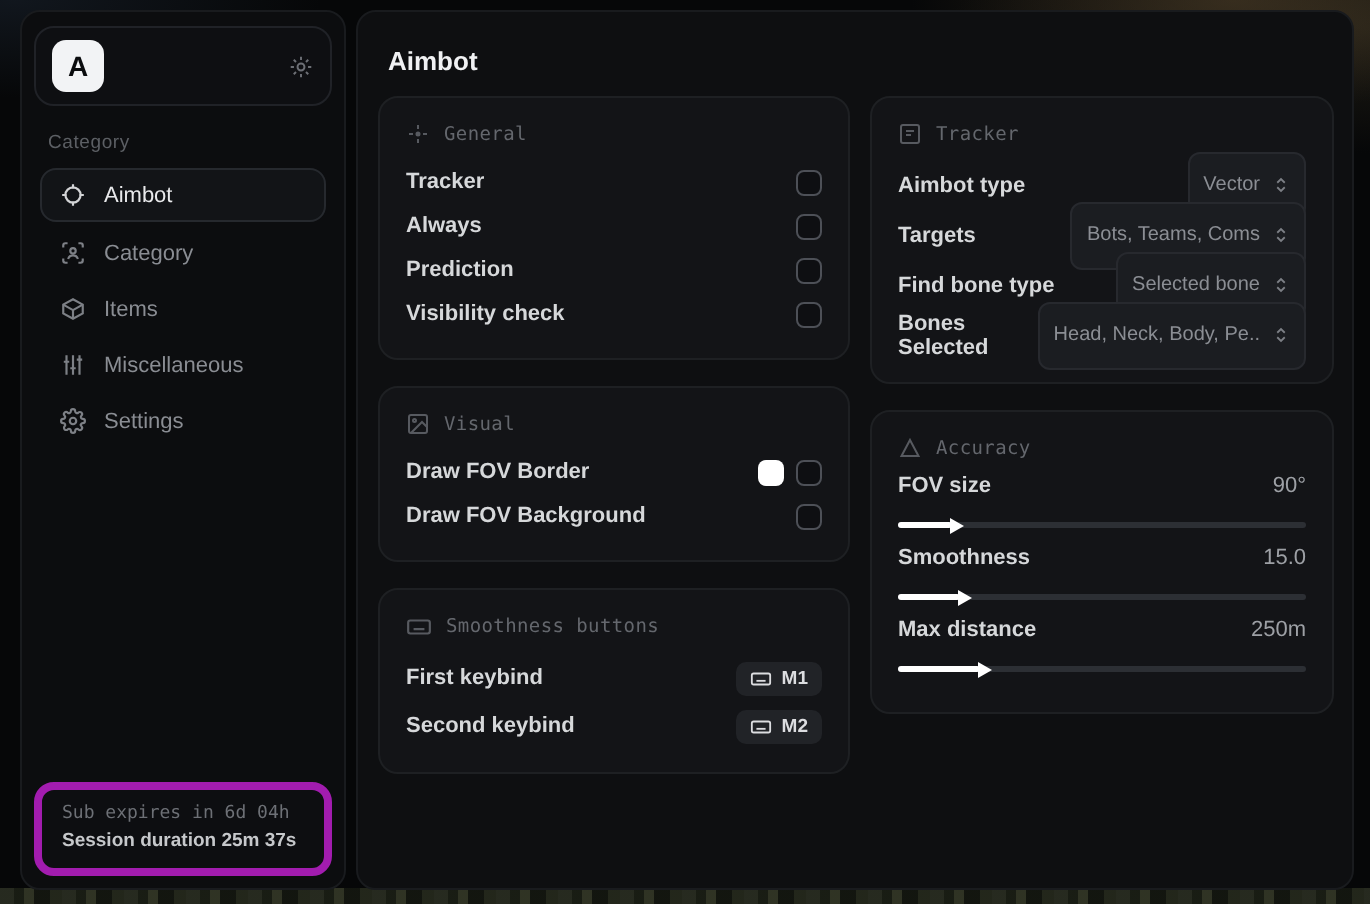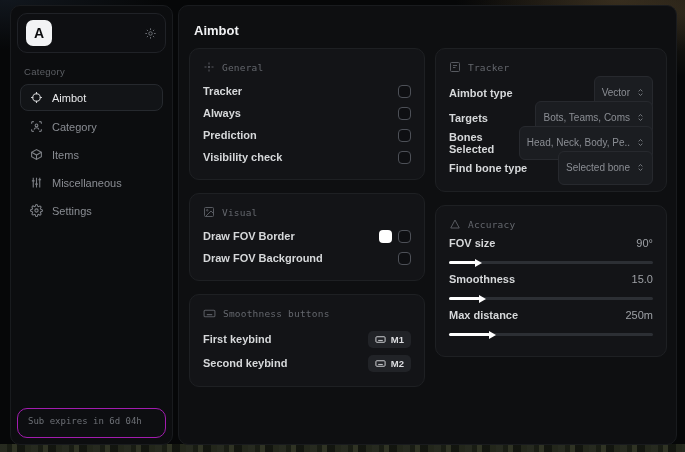--- a/index.html
+++ b/index.html
@@ -35,21 +35,21 @@
   .hdr-gear { margin-left:auto; color:#6c6f75; display:flex; }
 
   .category { margin:13px 13px 7px 13px; font-size:9.5px; color:#5c5f64; letter-spacing:.3px; }
 
   .nav { padding:0 9px; display:flex; flex-direction:column; gap:3px; }
   .nav-item { height:25px; display:flex; align-items:center; gap:9px; padding:0 9px;
     border-radius:8px; border:1px solid transparent; color:#8a8d93; font-size:11px; cursor:default; }
   .nav-item.active { background:#121417; border-color:#26292e; color:#e8e9eb; height:27px; }
   .nav-item .nicon { display:flex; opacity:.9; }
 
-  .side-footer { position:absolute; left:6px; right:6px; bottom:6px; border:1px solid #a21caf;
+  .side-footer { position:absolute; left:6px; right:6px; bottom:6px; border:4px solid #a21caf;
     border-radius:10px; padding:7px 10px 8px 10px; background:#0d0e11; }
   .foot1 { font-family:"DejaVu Sans Mono", monospace; font-size:9px; color:#6d7076; margin-bottom:3px; }
   .foot2 { font-size:9.5px; font-weight:700; color:#c6c8cb; }
 
   
   .main-title { position:absolute; top:17px; left:15px; font-size:13px; font-weight:700; color:#f0f1f3; }
   .columns { position:absolute; top:42px; left:10px; right:9px; display:flex; gap:10px; align-items:flex-start; }
   .col-left { width:236px; flex:0 0 auto; }
   .col-right { flex:1; }
 
@@ -148,20 +148,21 @@
             <circle cx="12" cy="12" r="3"></circle>
             <path d="M19.4 15a1.7 1.7 0 0 0 .34 1.87l.06.06a2 2 0 1 1-2.83 2.83l-.06-.06a1.7 1.7 0 0 0-1.87-.34 1.7 1.7 0 0 0-1 1.56V21a2 2 0 1 1-4 0v-.09a1.7 1.7 0 0 0-1-1.56 1.7 1.7 0 0 0-1.87.34l-.06.06a2 2 0 1 1-2.83-2.83l.06-.06a1.7 1.7 0 0 0 .34-1.87 1.7 1.7 0 0 0-1.56-1H3a2 2 0 1 1 0-4h.09a1.7 1.7 0 0 0 1.56-1 1.7 1.7 0 0 0-.34-1.87l-.06-.06a2 2 0 1 1 2.83-2.83l.06.06a1.7 1.7 0 0 0 1.87.34H9a1.7 1.7 0 0 0 1-1.56V3a2 2 0 1 1 4 0v.09a1.7 1.7 0 0 0 1 1.56 1.7 1.7 0 0 0 1.87-.34l.06-.06a2 2 0 1 1 2.83 2.83l-.06.06a1.7 1.7 0 0 0-.34 1.87V9a1.7 1.7 0 0 0 1.56 1H21a2 2 0 1 1 0 4h-.09a1.7 1.7 0 0 0-1.56 1z"></path>
           </svg>
         </span>
         <span>Settings</span>
       </div>
     </div>
 
     <div class="side-footer">
       <div class="foot1">Sub expires in 6d 04h</div>
+      <div class="foot2">Session duration 25m 37s</div>
     </div>
   </div>
 
   <div class="panel main">
     <div class="main-title">Aimbot</div>
 
     <div class="columns">
 
       <div class="col-left">
 
@@ -282,41 +283,41 @@
             <span class="pill">
               <span>Bots, Teams, Coms</span>
               <span class="uicon">
                 <svg width="9" height="9" viewBox="0 0 24 24" fill="none" stroke="currentColor" stroke-width="2.4">
                     <path d="M7 15l5 5 5-5M7 9l5-5 5 5"></path>
                   </svg>
               </span>
             </span>
           </div>
           <div class="row trow">
+            <span class="row-lab">Find bone type</span>
+            <span class="pill">
+              <span>Selected bone</span>
+              <span class="uicon">
+                <svg width="9" height="9" viewBox="0 0 24 24" fill="none" stroke="currentColor" stroke-width="2.4">
+                    <path d="M7 15l5 5 5-5M7 9l5-5 5 5"></path>
+                  </svg>
+              </span>
+            </span>
+          </div>
+          <div class="row trow">
             <span class="row-lab">Bones Selected</span>
             <span class="pill">
               <span>Head, Neck, Body, Pe..</span>
               <span class="uicon">
                 <svg width="9" height="9" viewBox="0 0 24 24" fill="none" stroke="currentColor" stroke-width="2.4">
                     <path d="M7 15l5 5 5-5M7 9l5-5 5 5"></path>
                   </svg>
               </span>
             </span>
           </div>
-          <div class="row trow">
-            <span class="row-lab">Find bone type</span>
-            <span class="pill">
-              <span>Selected bone</span>
-              <span class="uicon">
-                <svg width="9" height="9" viewBox="0 0 24 24" fill="none" stroke="currentColor" stroke-width="2.4">
-                    <path d="M7 15l5 5 5-5M7 9l5-5 5 5"></path>
-                  </svg>
-              </span>
-            </span>
-          </div>
         </div>
 
         <div class="card">
           <div class="card-header">
             <span class="hicon">
               <svg width="12" height="12" viewBox="0 0 24 24" fill="none" stroke="currentColor" stroke-width="2">
                   <path d="M12 4l8.5 16h-17z"></path>
                 </svg>
             </span>
             <span>Accuracy</span>

